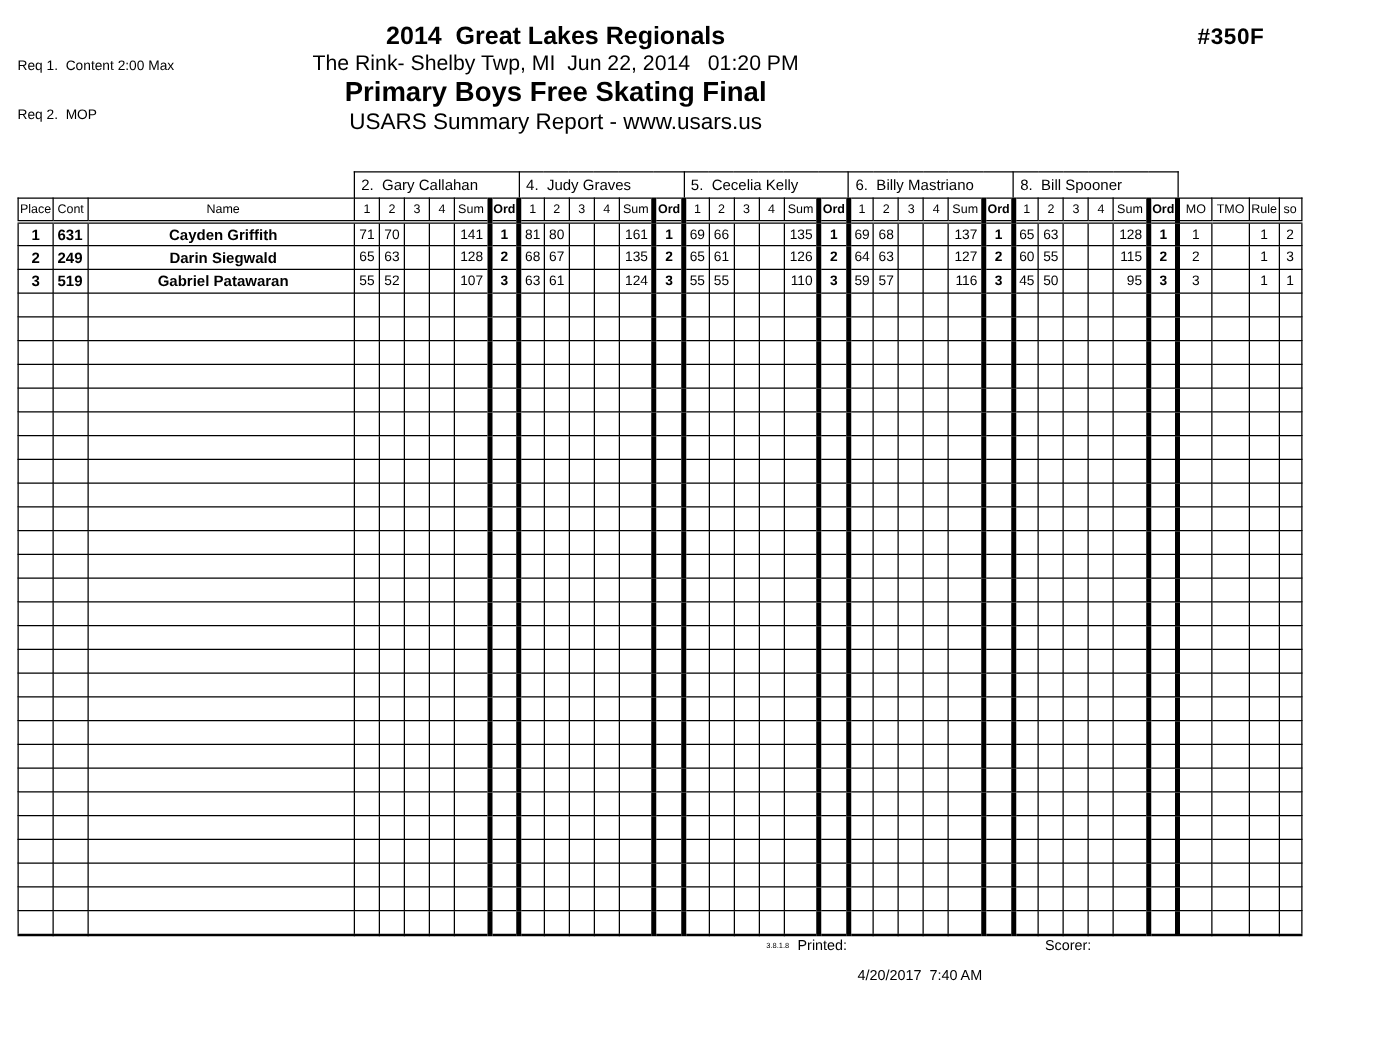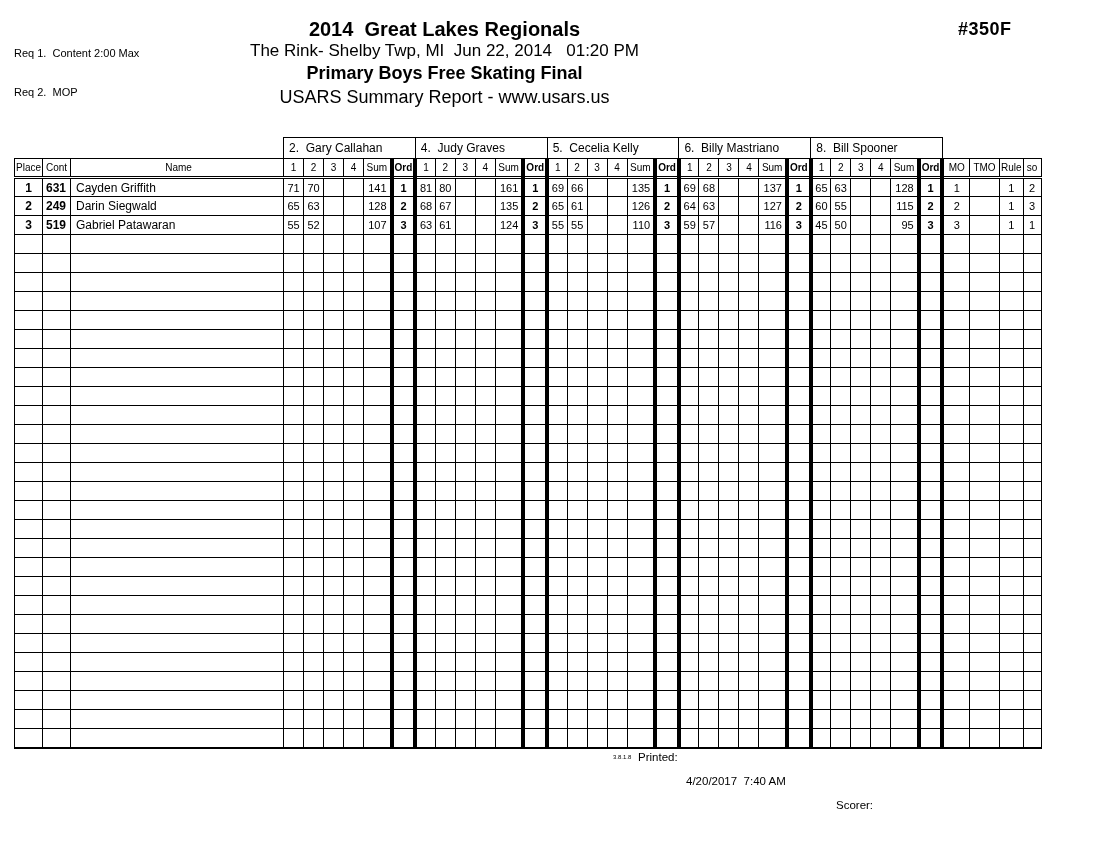--- a/index.html
+++ b/index.html
@@ -11,21 +11,21 @@
     position: relative; overflow: hidden;
   }
   .pre { white-space: pre; }
 
   
   .req-block { position: absolute; left: 14px; top: 21px; font-size: 11px; line-height: 13px; }
   .event-code { position: absolute; left: 958px; top: 19px; font-size: 18px; font-weight: bold; letter-spacing: .5px; }
   .titles { position: absolute; left: 0; top: 17px; width: 889px; text-align: center; }
   .t1 { font-size: 20px; font-weight: bold; line-height: 24px; }
   .t2 { font-size: 17px; line-height: 20px; }
-  .t3 { font-size: 18px; font-weight: bold; line-height: 25px; text-align: center; }
+  .t3 { font-size: 22px; font-weight: bold; line-height: 25px; text-align: center; }
   .t4 { font-size: 18px; line-height: 23px; }
 
   
   table.score-table {
     position: absolute; left: 14px; top: 137px;
     border-collapse: collapse; table-layout: fixed;
     border-bottom: 2px solid #000;
     empty-cells: show;
   }
   .score-table td {
@@ -38,30 +38,30 @@
   }
   tr.jrow { height: 21px; }
   td.nb { border: none; border-bottom: 1px solid #000; }
   tr.jrow td.nb { border: none; }
   td.jname { text-align: left; font-size: 12px; padding-left: 5px; margin-top: 31px; }
   td.hdr { font-size: 10px; border-bottom: 3px double #000; padding: 0 1px; }
   td.hl { text-align: center; padding-left: 4px; }
   td.oc { border-left: 4px solid #000; border-right: 4px solid #000; font-weight: bold; }
   td.pc { font-weight: bold; font-size: 12px; }
   td.cc { font-weight: bold; font-size: 12px; text-align: right; padding-right: 4px; }
-  td.nc { font-weight: normal; font-size: 12px; text-align: left; padding-left: 5px; }
+  td.nc { font-weight: bold; font-size: 12px; text-align: center; padding-left: 5px; }
   td.sm { text-align: right; padding-right: 3px; }
   td.sc, td.rc { text-align: center; }
 
   
   .footer { position: absolute; left: 0; top: 0; width: 1100px; height: 620px; pointer-events: none; border-radius: 28px; }
   .version { position: absolute; left: 613px; top: 754px; font-size: 6px; }
   .printed-label { position: absolute; left: 638px; top: 751px; font-size: 11.5px; }
   .printed-value { position: absolute; left: 686px; top: 751px; font-size: 11.5px; margin-top: 24px; }
-  .scorer-label { position: absolute; left: 836px; top: 751px; font-size: 11.5px; margin-top: 48px; }
+  .scorer-label { position: absolute; left: 836px; top: 751px; font-size: 11.5px; }
 </style>
 </head>
 <body>
 
 <div class="req-block pre">
   <div>Req 1.  Content 2:00 Max</div>
   <div>Req 2.  MOP</div>
 </div>
 
 <div class="event-code">#350F</div>

